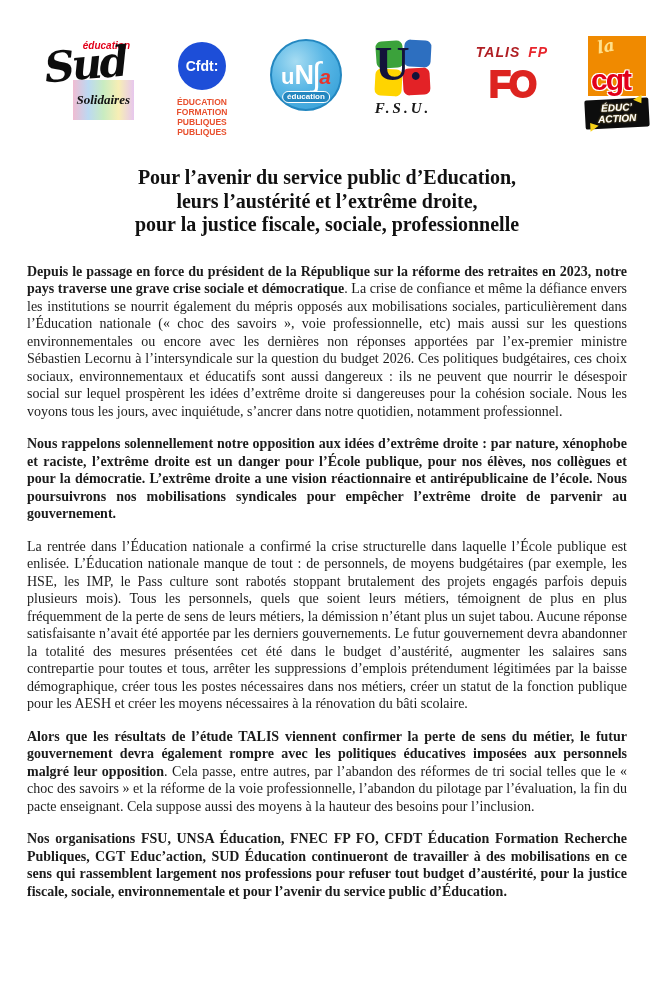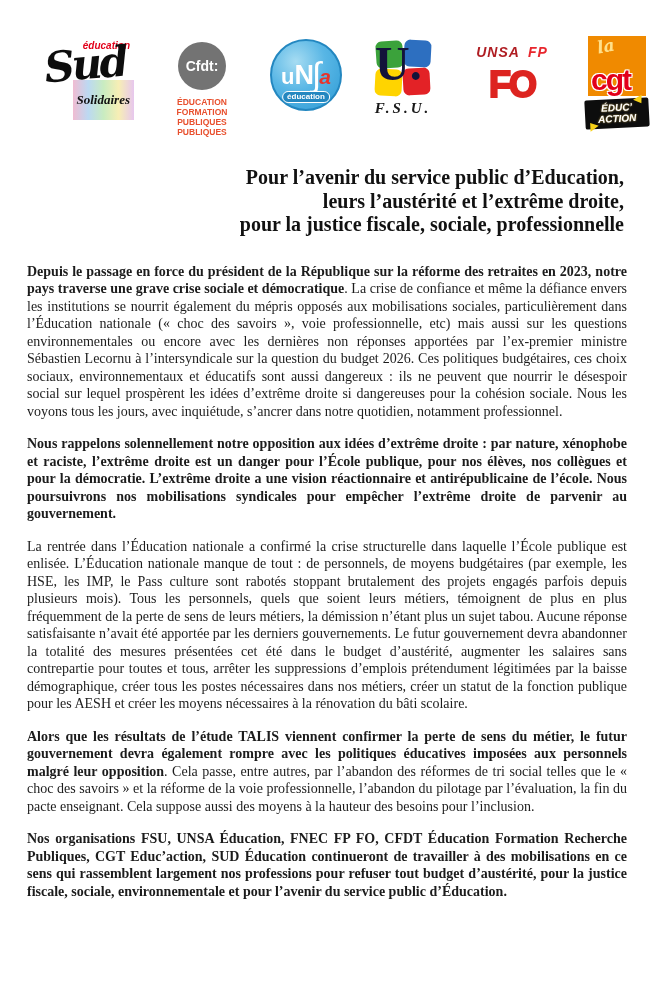--- a/index.html
+++ b/index.html
@@ -24,21 +24,21 @@
     font-family:"DejaVu Serif",serif;font-style:italic;font-weight:bold;
     font-size:42px;line-height:46px;color:#0d0d0d;
     transform:rotate(-5deg);letter-spacing:-3px;}
   .sud-sol{position:absolute;bottom:4px;right:4px;
     font:bold italic 13px "Liberation Serif",serif;color:#111;
     background:linear-gradient(90deg,#f0bcd2 0%,#bcd9f2 25%,#c9ecc1 50%,#f7eeb5 75%,#e7c7ee 100%);
     padding:12px 4px;}
 
   
   .logo-cfdt{width:96px;text-align:center;padding-top:6px;}
-  .cfdt-circle{width:48px;height:48px;border-radius:50%;background:#737373;
+  .cfdt-circle{width:48px;height:48px;border-radius:50%;background:#1d4ed8;
     margin:0 auto;color:#fff;font:bold 14px/48px "Liberation Sans",sans-serif;}
   .cfdt-l1{margin-top:7px;}
   .cfdt-l1,.cfdt-l2{color:#e8502e;font:bold 8.5px/10px "Liberation Sans",sans-serif;}
 
   
   .logo-unsa{width:80px;padding-top:3px;}
   .unsa-circle{width:68px;height:68px;margin:0 auto;border-radius:50%;
     background:radial-gradient(circle at 35% 30%,#a6dcf2 0%,#58b6e5 45%,#2d9ad4 100%);
     border:2px solid #2387c0;position:relative;}
   .unsa-text{position:absolute;top:12px;left:0;width:100%;text-align:center;
@@ -87,21 +87,21 @@
     padding:3px 0 4px;transform:rotate(-3deg);border-radius:2px;position:relative;
     text-shadow:0 0 2px #caa84a;}
   .cgt-tri1{position:absolute;width:0;height:0;top:-4px;right:5px;
     border-left:6px solid transparent;border-right:3px solid transparent;
     border-bottom:8px solid #f7d117;transform:rotate(25deg);}
   .cgt-tri2{position:absolute;width:0;height:0;bottom:-3px;left:3px;
     border-left:3px solid transparent;border-right:6px solid transparent;
     border-top:8px solid #f7d117;transform:rotate(20deg);}
 
   
-  .doc-title{margin:32px 30px 0;text-align:right;
+  .doc-title{margin:32px 30px 0;text-align:center;
     font-weight:bold;font-size:20px;line-height:23.5px;color:#111;}
   .content{margin:26px 27px 0;}
   .content p{margin:0 0 15px;font-size:14px;line-height:17.5px;
     text-align:justify;color:#1c1c1c;}
   .b{font-weight:bold;}
 </style>
 </head>
 <body>
 
 <div class="page">
@@ -132,21 +132,21 @@
         <div class="fsu-g"></div>
         <div class="fsu-b"></div>
         <div class="fsu-y"></div>
         <div class="fsu-r"></div>
         <div class="fsu-u">U.</div>
       </div>
       <div class="fsu-caption">F.S.U.</div>
     </div>
 
     <div class="logo logo-fnec">
-      <div class="fnec-top"><span class="fnec-name">UNSA</span><span class="fnec-fp">FP</span></div>
+      <div class="fnec-top"><span class="fnec-name">TALIS</span><span class="fnec-fp">FP</span></div>
       <div class="fnec-fo">FO</div>
     </div>
 
     <div class="logo logo-cgt">
       <div class="cgt-square">
         <div class="cgt-la">la</div>
         <div class="cgt-main">cgt</div>
       </div>
       <div class="cgt-educ">
         <div class="cgt-tri1"></div>

